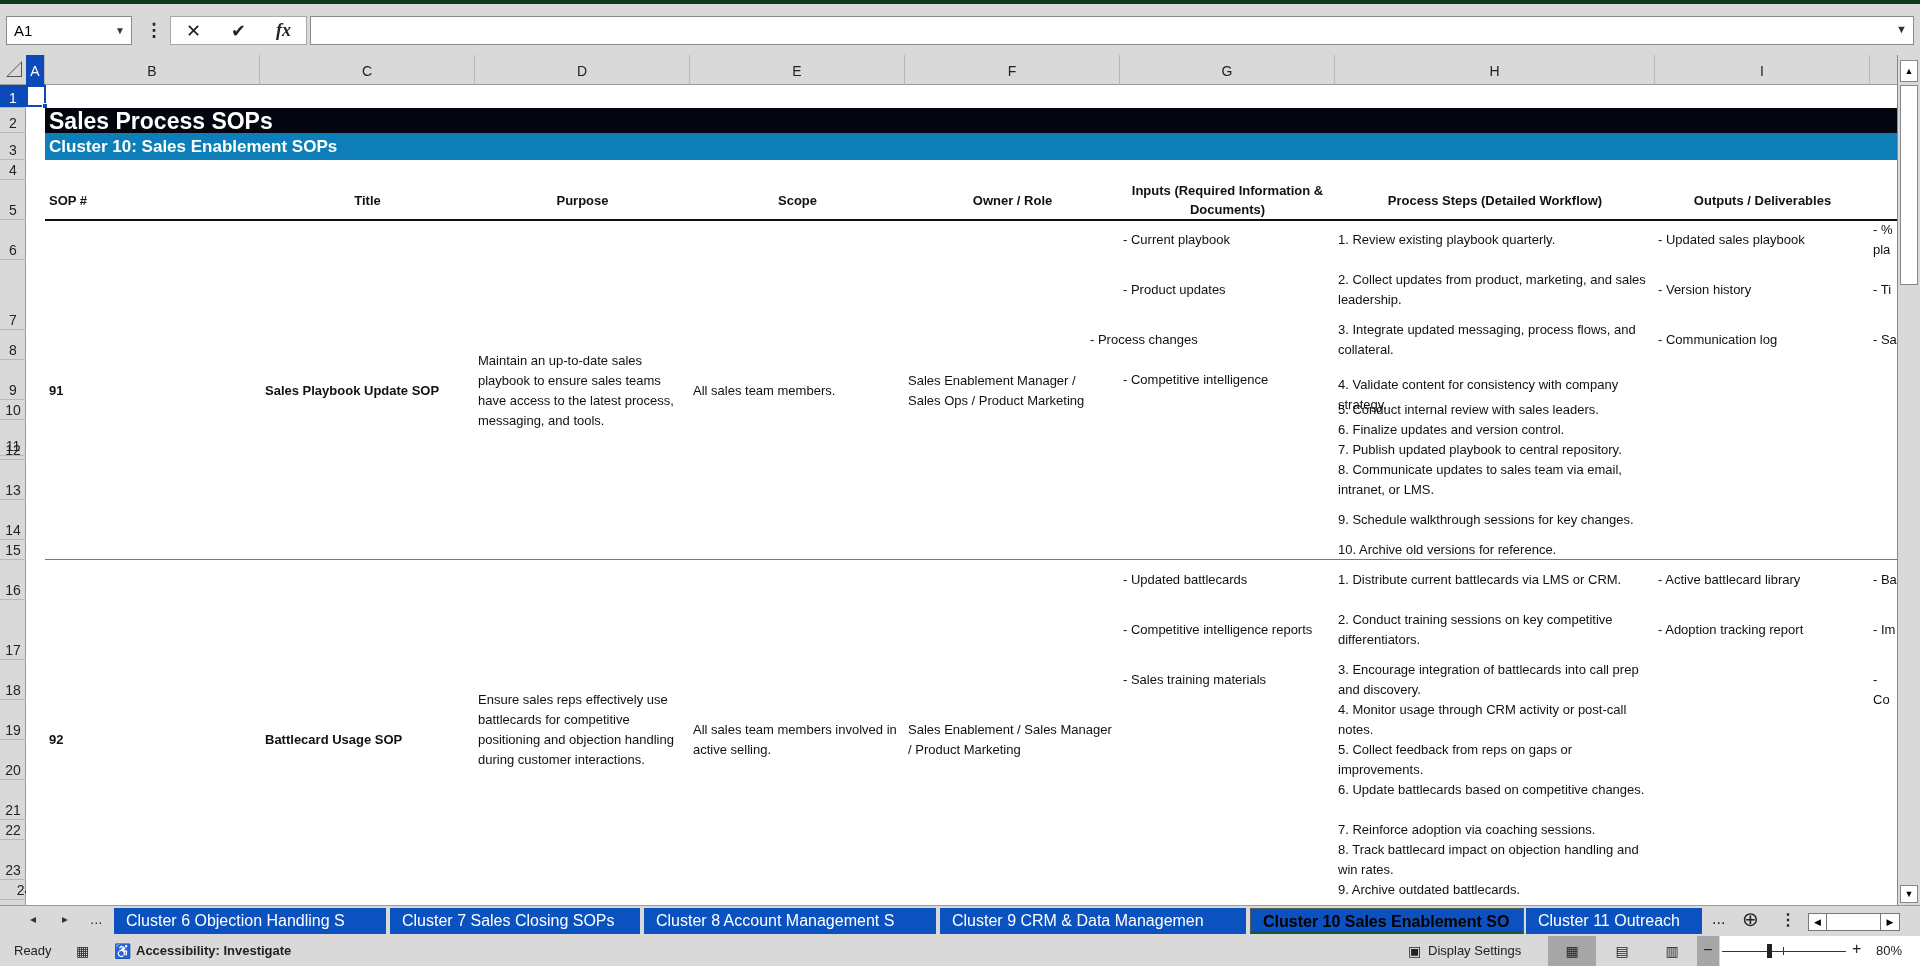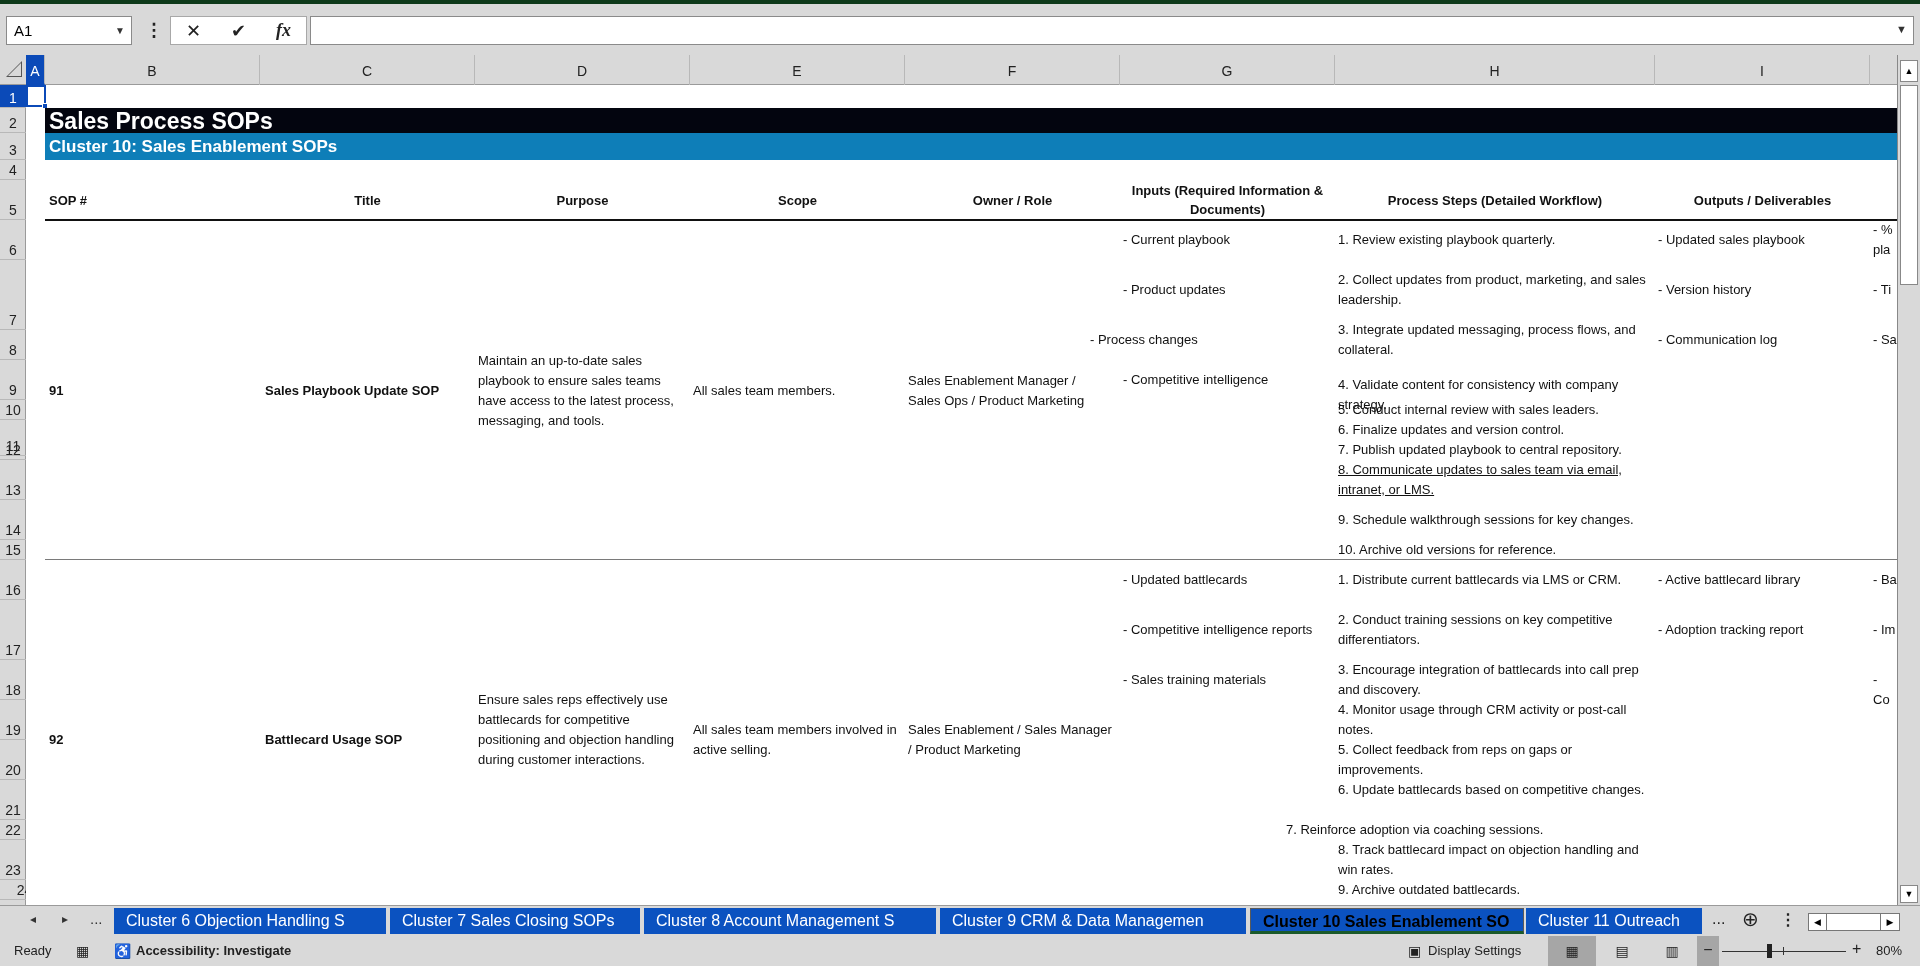--- a/index.html
+++ b/index.html
@@ -42,21 +42,21 @@
 
   .tabbar { position: absolute; left: 0; top: 905px; width: 1920px; height: 31px; background: #d9d9d9; border-top: 1px solid #9a9a9a; }
   .tab-nav { position: absolute; top: 6px; font-size: 12px; color: #333; }
   .tab { position: absolute; top: 2px; height: 26px; background: #0b52c0; color: #fff; font-size: 16px; line-height: 26px; padding-left: 12px; white-space: nowrap; overflow: hidden; border-right: 2px solid #d9d9d9; }
   .tab.active { background: #0b52c0; color: #000; font-weight: bold; border: 1px solid #5a5a5a; border-bottom: 3px solid #1a5a2a; }
   .tab-extra { position: absolute; top: 4px; font-size: 16px; color: #222; }
   .hscroll { position: absolute; left: 1808px; top: 7px; width: 73px; height: 18px; border: 1px solid #777; background: #fff; }
   .hscroll .l { position: absolute; left: 0; top: 0; width: 18px; height: 16px; font-size: 9px; line-height: 16px; text-align: center; border-right: 1px solid #777; }
   .hscroll-r { position: absolute; left: 1880px; top: 7px; width: 20px; height: 18px; border: 1px solid #777; background: #fff; font-size: 9px; line-height: 16px; text-align: center; }
 
-  .statusbar { position: absolute; left: 0; top: 936px; width: 1920px; height: 30px; background: #d9d9d9; font-size: 13px; color: #222; }
+  .statusbar { position: absolute; left: 0; top: 936px; width: 1720px; height: 30px; background: #d9d9d9; font-size: 13px; color: #222; }
   .sb-item { position: absolute; top: 7px; line-height: 16px; }
   .view-btn { position: absolute; top: 0; width: 48px; height: 30px; text-align: center; line-height: 30px; font-size: 14px; }
   .view-btn.active { background: #a6a6a6; }
   .zoom-minus { position: absolute; left: 1697px; top: 0; width: 22px; height: 30px; background: #a6a6a6; text-align: center; line-height: 28px; font-size: 16px; }
   .zoom-track { position: absolute; left: 1722px; top: 15px; width: 124px; height: 1px; background: #333; }
   .zoom-thumb { position: absolute; left: 1767px; top: 8px; width: 5px; height: 14px; background: #222; }
   .zoom-tick { position: absolute; left: 1783px; top: 11px; width: 1px; height: 8px; background: #333; }
 
   .vscroll { position: absolute; left: 1897px; top: 55px; width: 23px; height: 850px; background: #d9d9d9; border-left: 1px solid #888; }
   .vs-up { position: absolute; left: 2px; top: 5px; width: 18px; height: 22px; background: #fff; border: 1px solid #888; font-size: 9px; text-align: center; line-height: 20px; }
@@ -155,21 +155,21 @@
   <div class="cell" style="left:1064px;top:245px;text-align:center;">- Process changes</div>
   <div class="cell" style="left:1097px;top:285px;">- Competitive intelligence</div>
 
   <div class="step" style="left:1312px;top:145px;width:315px;">1. Review existing playbook quarterly.</div>
   <div class="step" style="left:1312px;top:185px;width:315px;">2. Collect updates from product, marketing, and sales leadership.</div>
   <div class="step" style="left:1312px;top:235px;width:315px;">3. Integrate updated messaging, process flows, and collateral.</div>
   <div class="step" style="left:1312px;top:290px;width:315px;">4. Validate content for consistency with company strategy.</div>
   <div class="step" style="left:1312px;top:315px;width:315px;">5. Conduct internal review with sales leaders.</div>
   <div class="step" style="left:1312px;top:335px;width:315px;">6. Finalize updates and version control.</div>
   <div class="step" style="left:1312px;top:355px;width:315px;">7. Publish updated playbook to central repository.</div>
-  <div class="step" style="left:1312px;top:375px;width:315px;text-decoration:underline;">8. Communicate updates to sales team via email, intranet, or LMS.</div>
+  <div class="step" style="left:1312px;top:375px;width:315px;">8. Communicate updates to sales team via email, intranet, or LMS.</div>
   <div class="step" style="left:1312px;top:425px;width:315px;">9. Schedule walkthrough sessions for key changes.</div>
   <div class="step" style="left:1312px;top:455px;width:315px;">10. Archive old versions for reference.</div>
 
   <div class="cell" style="left:1632px;top:145px;">- Updated sales playbook</div>
   <div class="cell" style="left:1632px;top:195px;">- Version history</div>
   <div class="cell" style="left:1632px;top:245px;">- Communication log</div>
 
   <div class="cell" style="left:1847px;top:135px;">- %</div>
   <div class="cell" style="left:1847px;top:155px;">pla</div>
   <div class="cell" style="left:1847px;top:195px;">- Ti</div>
@@ -186,21 +186,21 @@
   <div class="cell" style="left:1097px;top:485px;">- Updated battlecards</div>
   <div class="cell" style="left:1097px;top:535px;">- Competitive intelligence reports</div>
   <div class="cell" style="left:1097px;top:585px;">- Sales training materials</div>
 
   <div class="step" style="left:1312px;top:485px;width:315px;">1. Distribute current battlecards via LMS or CRM.</div>
   <div class="step" style="left:1312px;top:525px;width:315px;">2. Conduct training sessions on key competitive differentiators.</div>
   <div class="step" style="left:1312px;top:575px;width:315px;">3. Encourage integration of battlecards into call prep and discovery.</div>
   <div class="step" style="left:1312px;top:615px;width:315px;">4. Monitor usage through CRM activity or post-call notes.</div>
   <div class="step" style="left:1312px;top:655px;width:315px;">5. Collect feedback from reps on gaps or improvements.</div>
   <div class="step" style="left:1312px;top:695px;width:315px;">6. Update battlecards based on competitive changes.</div>
-  <div class="step" style="left:1260px;top:735px;width:315px;">7. Reinforce adoption via coaching sessions.</div>
+  <div class="step" style="left:1312px;top:735px;width:315px;">7. Reinforce adoption via coaching sessions.</div>
   <div class="step" style="left:1312px;top:755px;width:315px;">8. Track battlecard impact on objection handling and win rates.</div>
   <div class="step" style="left:1312px;top:795px;width:315px;">9. Archive outdated battlecards.</div>
 
   <div class="cell" style="left:1632px;top:485px;">- Active battlecard library</div>
   <div class="cell" style="left:1632px;top:535px;">- Adoption tracking report</div>
 
   <div class="cell" style="left:1847px;top:485px;">- Ba</div>
   <div class="cell" style="left:1847px;top:535px;">- Im</div>
   <div class="cell" style="left:1847px;top:585px;">- Co</div>
 </div>

